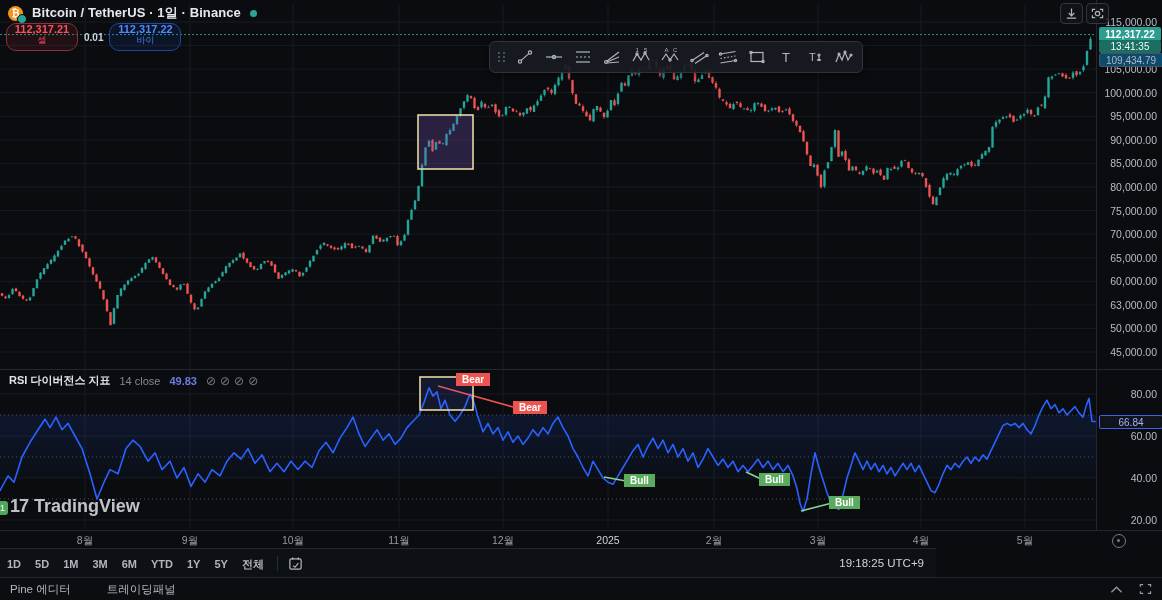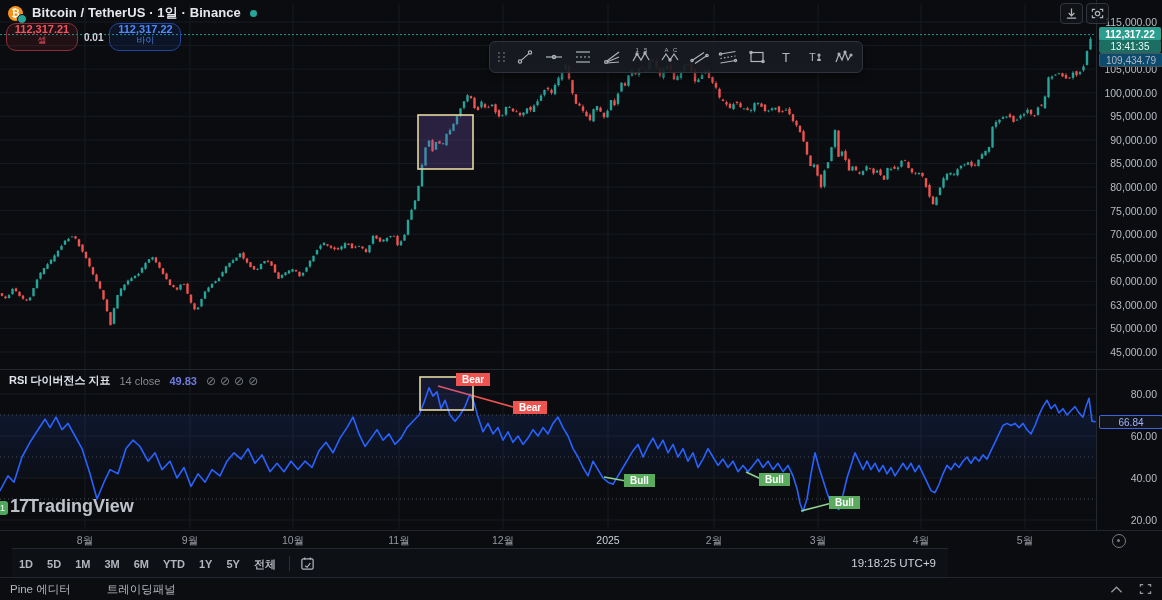--- a/index.html
+++ b/index.html
@@ -47,32 +47,32 @@
   #countdown-badge{background:#1c6e63;color:#e8fffb;padding:1px 0;}
   #secondary-badge{background:#0c4a6e;border:1px solid #4a4f5a;color:#b2b5be;padding:0.5px 0;}
   #rsi-badge{background:#11141c;border:1px solid #3e62e0;color:#9fb4ff;padding:0.5px 0;}
   
   #rsi-header{position:absolute;left:9px;top:373px;display:flex;align-items:center;gap:9px;z-index:30;font-size:11px;}
   #rsi-title{font-weight:bold;color:#e0e3eb;}
   #rsi-params{color:#868993;}
   #rsi-value{color:#6d7bdf;font-weight:bold;}
   .slash-icon{color:#787b86;font-size:12px;line-height:1;}
   
-  #watermark{position:absolute;left:10px;top:496px;display:flex;align-items:flex-end;z-index:18;opacity:.95;}
+  #watermark{position:absolute;left:10px;top:496px;display:flex;align-items:flex-end;gap:6px;z-index:18;opacity:.95;}
   #tv-logo{color:#c8cbd3;font-weight:bold;font-size:18px;letter-spacing:-1px;}
   #watermark-text{font-size:18px;font-weight:bold;color:#c9ccd4;}
   #clipped-bull-chip{position:absolute;left:-3px;top:501px;width:11px;height:14px;background:#4fa95c;border-radius:3px;z-index:18;color:#fff;font-size:9px;text-align:center;line-height:14px;}
   
   #time-axis{position:absolute;left:0;top:530px;width:1162px;height:18px;border-top:1px solid #23272f;z-index:20;}
   .t-label{position:absolute;top:3px;transform:translateX(-50%);font-size:10.5px;color:#9598a1;}
   .t-label.em{color:#cfd2da;}
   #axis-settings-icon{position:absolute;left:1112px;top:3px;width:12px;height:12px;border:1px solid #787b86;border-radius:50%;}
   #axis-settings-icon:after{content:"";position:absolute;left:3.5px;top:3.5px;width:3px;height:3px;border-radius:50%;background:#787b86;}
   
-  #range-bar{position:absolute;left:12px;top:548px;width:936px;height:29px;border-top:1px solid #23272f;background:#0d1014;display:flex;align-items:center;z-index:20;padding-left:0;box-sizing:border-box;}
+  #range-bar{position:absolute;left:0;top:548px;width:936px;height:29px;border-top:1px solid #23272f;background:#0d1014;display:flex;align-items:center;z-index:20;padding-left:0;box-sizing:border-box;}
   .range-btn{font-size:11px;color:#b2b5be;padding:3px 7px;border-radius:4px;cursor:pointer;font-weight:600;}
   #range-divider{width:1px;height:15px;background:#2a2e39;margin:0 6px;}
   #goto-date{width:24px;height:20px;display:flex;align-items:center;justify-content:center;cursor:pointer;}
   #goto-date svg{stroke:#b2b5be;fill:none;stroke-width:1.3;}
   #clock{margin-left:auto;margin-right:12px;font-size:11.5px;color:#d1d4dc;}
   
   #status-bar{position:absolute;left:0;top:577px;width:1162px;height:23px;border-top:1px solid #23272f;background:#0b0d10;display:flex;align-items:center;z-index:20;padding:0 10px;box-sizing:border-box;}
   .status-tab{font-size:11.5px;color:#b2b5be;margin-right:36px;cursor:pointer;}
   #status-icons{margin-left:auto;display:flex;gap:16px;align-items:center;}
   #status-icons svg{stroke:#9598a1;fill:none;stroke-width:1.4;cursor:pointer;}

